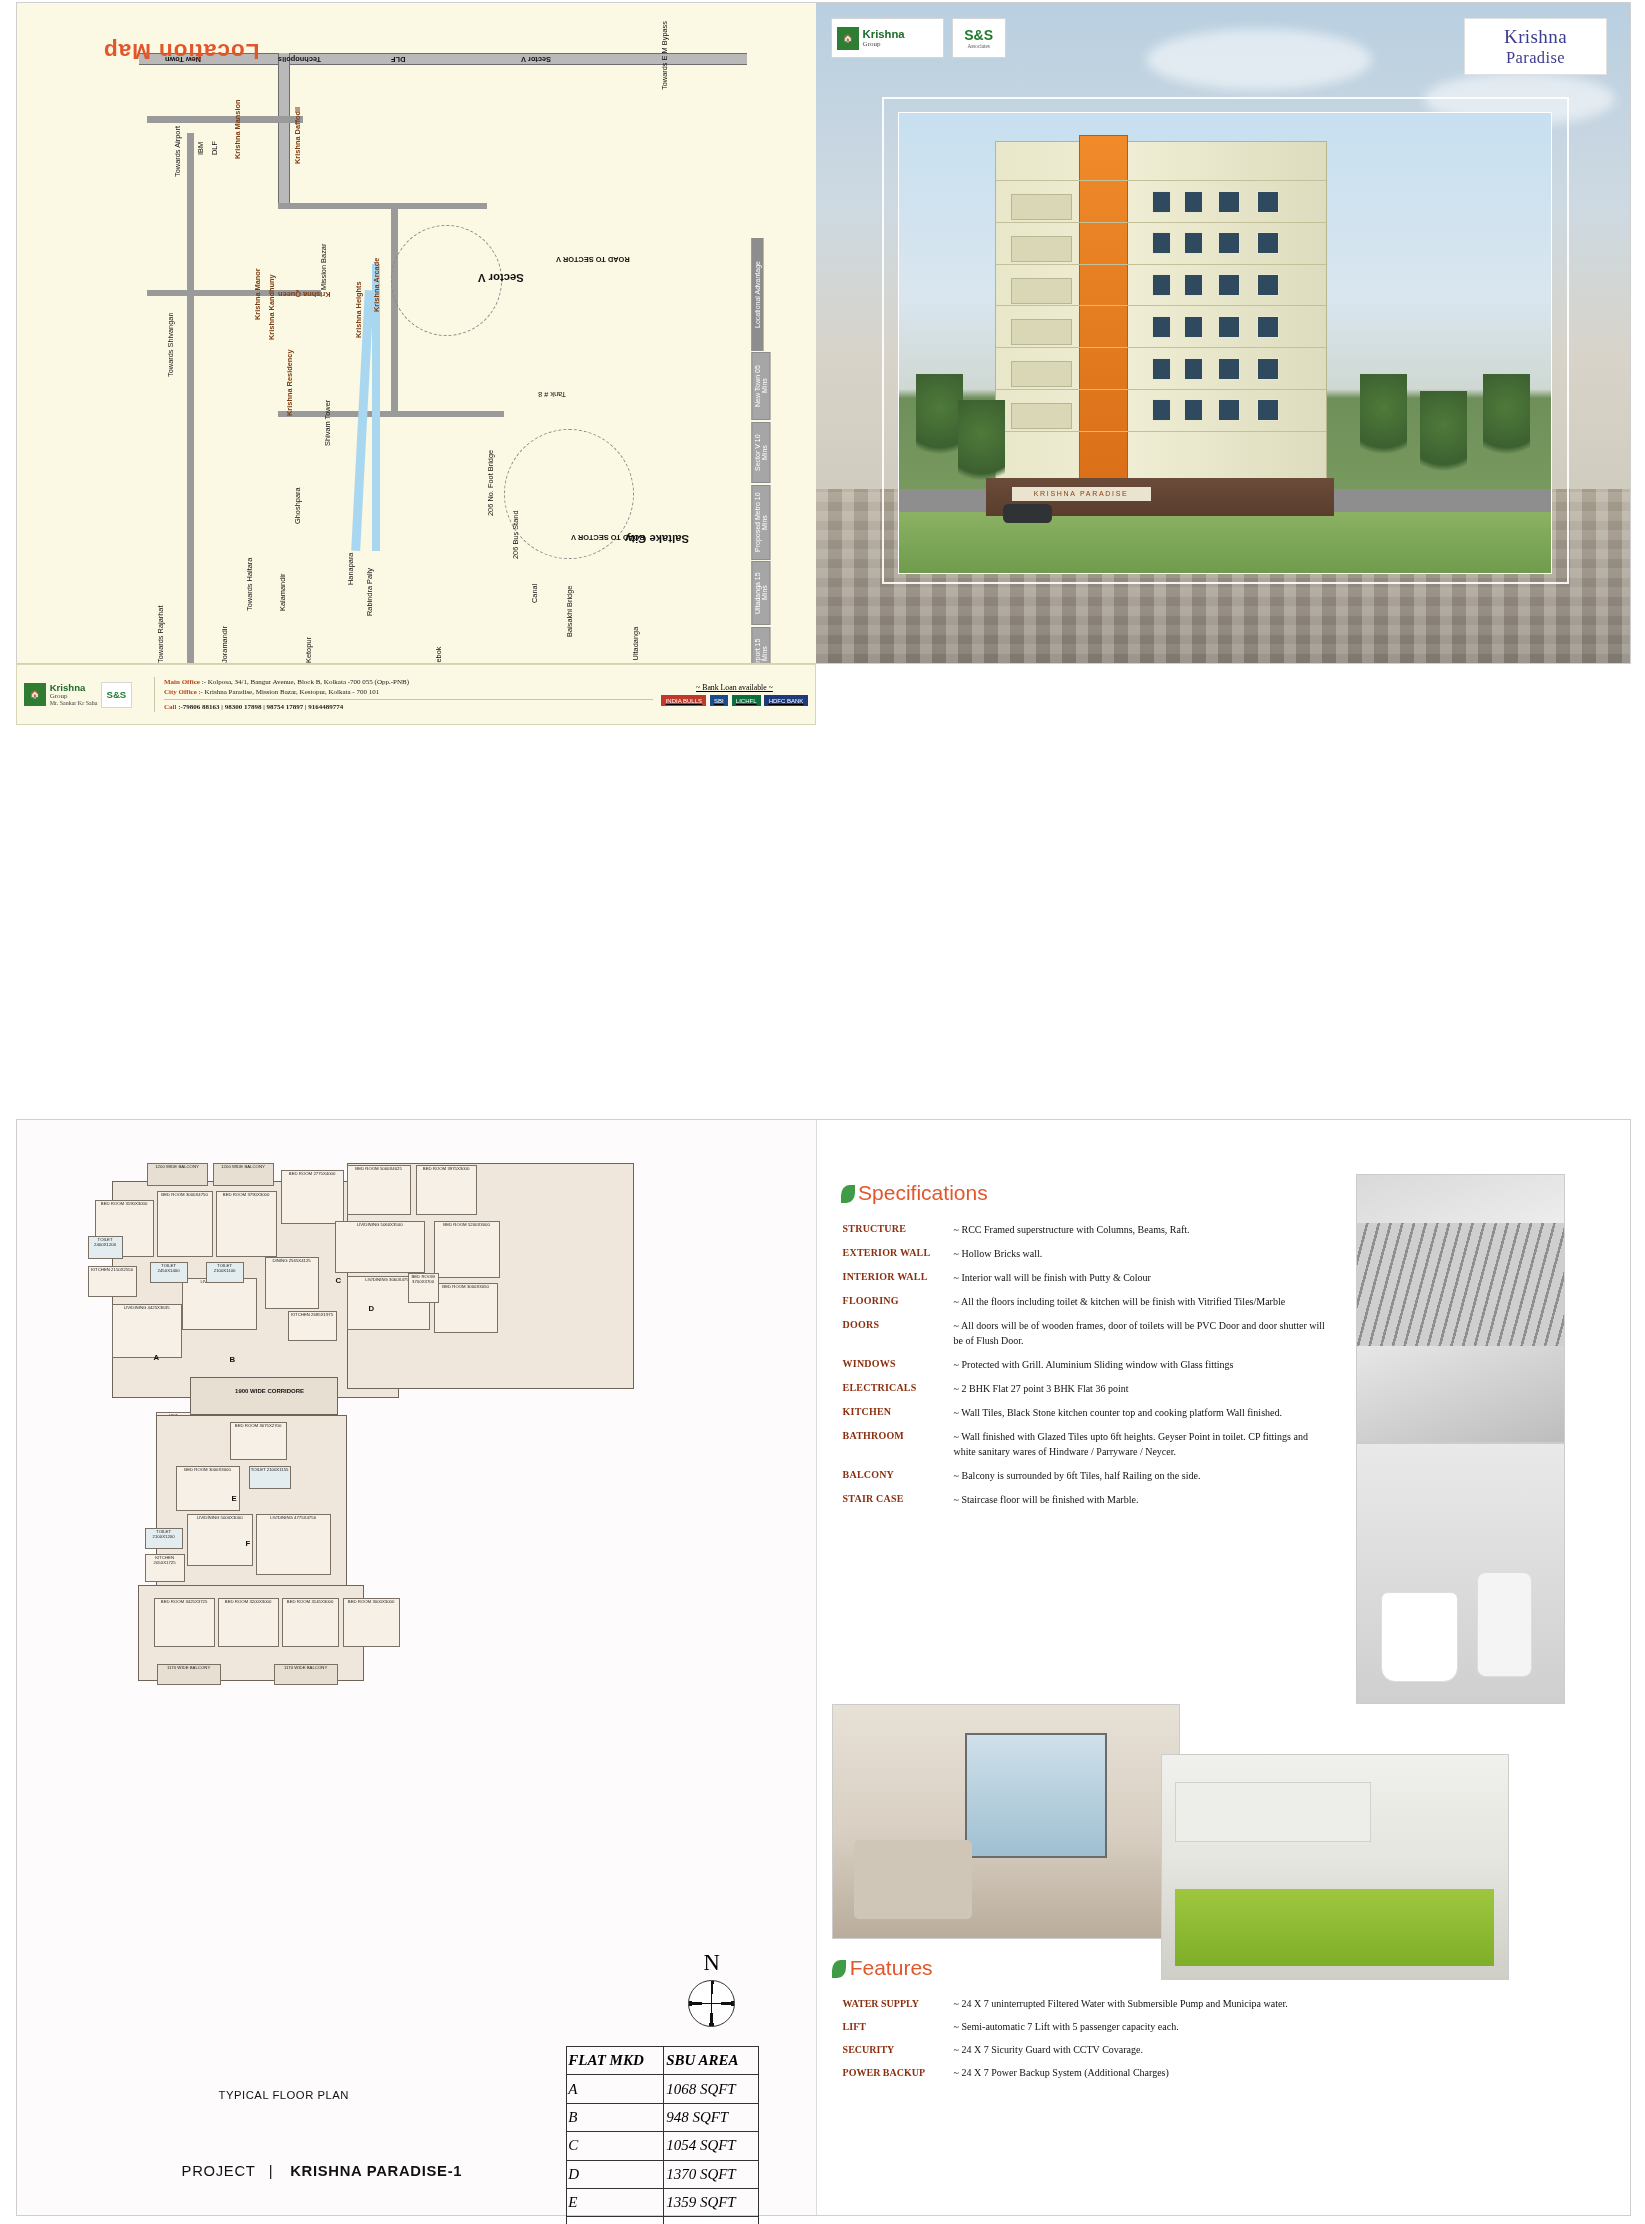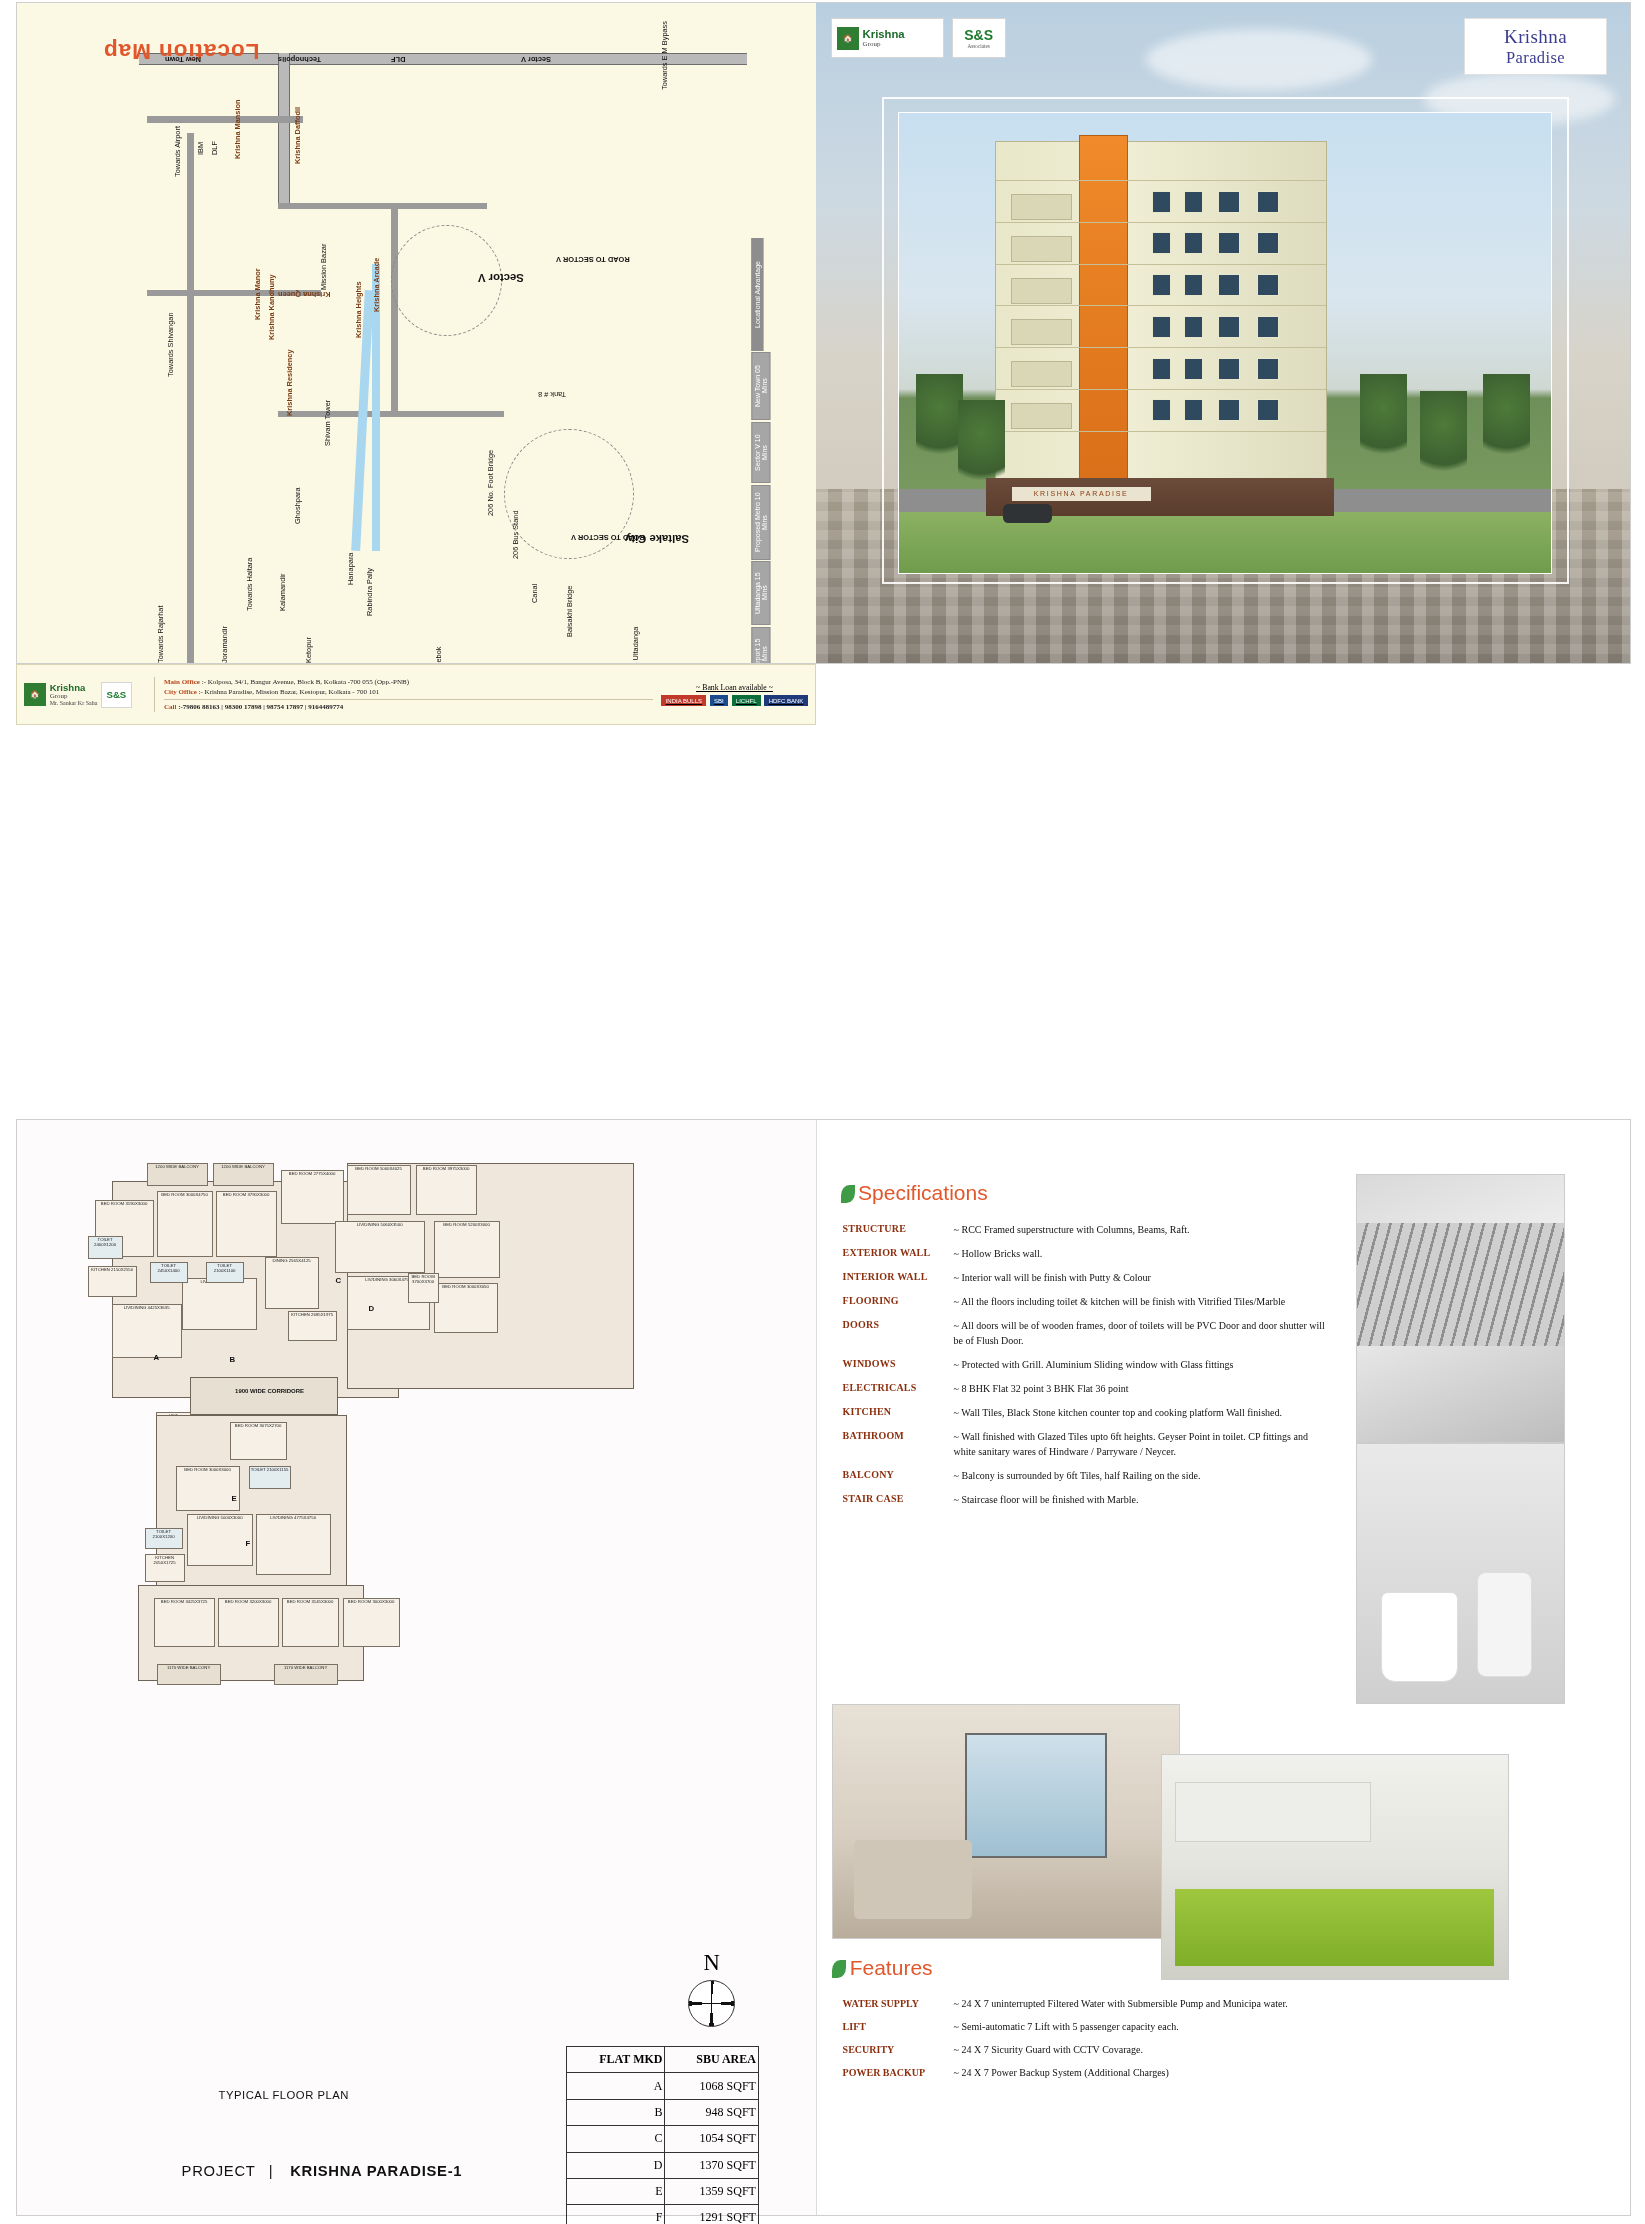--- a/index.html
+++ b/index.html
@@ -203,21 +203,21 @@
       #111 174deg 186deg, #fff 186deg 264deg, #111 264deg 276deg, #fff 276deg 360deg);
     border-radius:50%;
     border:0.9px solid #333;
   }
 
   .area-table {
     position:absolute; left:549px; top:926px; width:193px;
     border-collapse:collapse; font-family:"Liberation Serif", serif;
   }
   .area-table th, .area-table td {
-    border:0.9px solid #333; font-size:12px; text-align:right; padding:5.2px 1.7px;
+    border:0.9px solid #333; font-size:15px; text-align:left; padding:5.2px 1.7px;font-style:italic;
   }
   .area-table th { font-weight:bold; }
 
   
   .spec-head, .feat-head {
     position:absolute; font-size:21px; color:#e2562b;
     font-family:"Liberation Sans", sans-serif;
   }
   .leaf {
     display:inline-block; width:14px;height:17.4px; margin-right:3.5px;
@@ -608,21 +608,21 @@
       <div class="spec-row">
         <div class="spec-key">DOORS</div>
         <div class="spec-val">~ All doors will be of wooden frames, door of toilets will be PVC Door and door shutter will be of Flush Door.</div>
       </div>
       <div class="spec-row">
         <div class="spec-key">WINDOWS</div>
         <div class="spec-val">~ Protected with Grill. Aluminium Sliding window with Glass fittings</div>
       </div>
       <div class="spec-row">
         <div class="spec-key">ELECTRICALS</div>
-        <div class="spec-val">~ 8 BHK Flat 32 point 3 BHK Flat 36 point</div>
+        <div class="spec-val">~ 2 BHK Flat 27 point 3 BHK Flat 36 point</div>
       </div>
       <div class="spec-row">
         <div class="spec-key">KITCHEN</div>
         <div class="spec-val">~ Wall Tiles, Black Stone kitchen counter top and cooking platform Wall finished.</div>
       </div>
       <div class="spec-row">
         <div class="spec-key">BATHROOM</div>
         <div class="spec-val">~ Wall finished with Glazed Tiles upto 6ft heights. Geyser Point in toilet. CP fittings and white sanitary wares of Hindware / Parryware / Neycer.</div>
       </div>
       <div class="spec-row">

